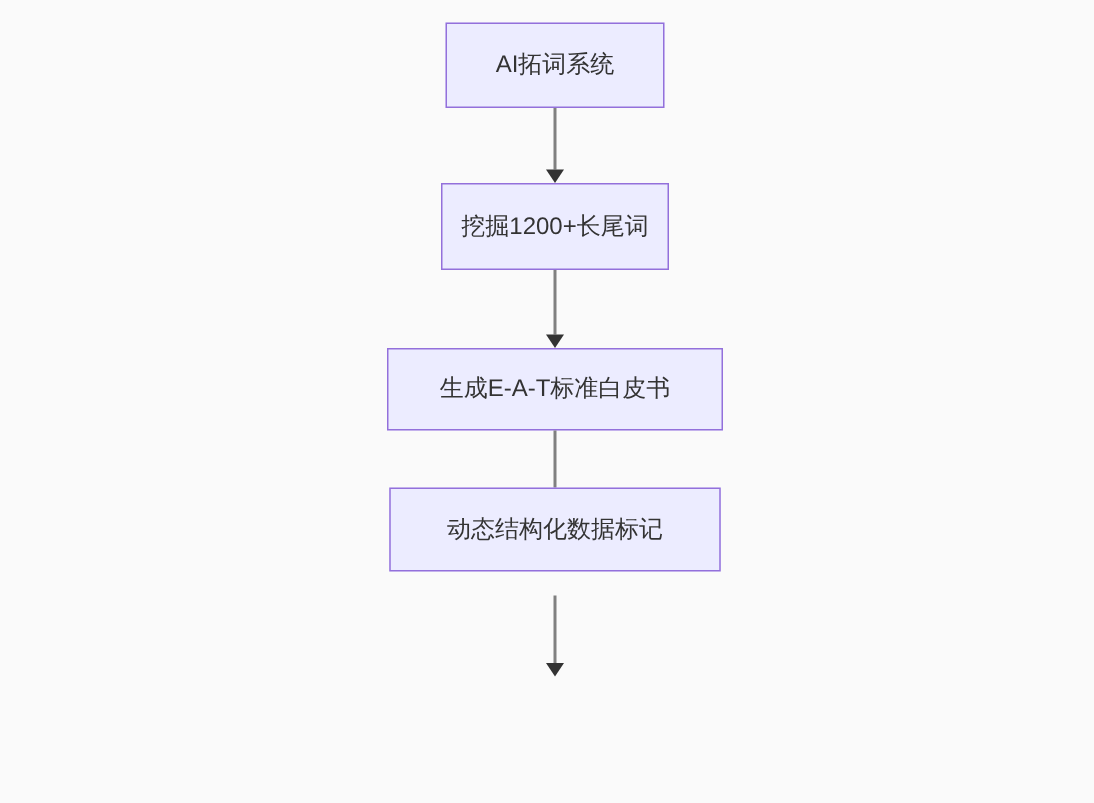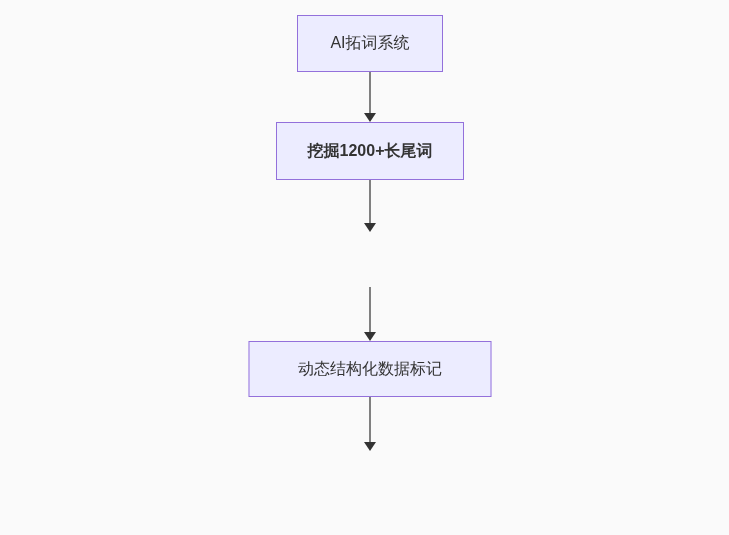--- a/index.html
+++ b/index.html
@@ -35,23 +35,23 @@
     color: var(--node-text);
     font-size: 16px;
     display: flex;
     align-items: center;
     justify-content: center;
     box-sizing: border-box;
     text-align: center;
     white-space: nowrap;
   }
   .n0 { top: 15px;  width: 146px; height: 57px; }
-  .n1 { top: 122px; width: 188px; height: 58px; font-weight: bold; }
+  .n1 { top: 122px; width: 152px; height: 58px; }
   .n2 { top: 232px; width: 224px; height: 55px; }
-  .n3 { top: 341px; width: 243px; height: 56px; }
+  .n3 { top: 325px; width: 221px; height: 56px; }
   .n4 { top: 451px; width: 228px; height: 57px; }
 
   .edge {
     position: absolute;
     left: 370px;
     transform: translateX(-50%);
     display: flex;
     flex-direction: column;
     align-items: center;
   }
@@ -88,20 +88,23 @@
 
   <div class="node n1">
     <span>挖掘1200+长尾词</span>
   </div>
 
   <div class="edge e1">
     <div class="edge-line"></div>
     <div class="edge-head"></div>
   </div>
 
+  <div class="node n2">
+    <span>生成E-A-T标准白皮书</span>
+  </div>
 
   <div class="edge e2">
     <div class="edge-line"></div>
     <div class="edge-head"></div>
   </div>
 
   <div class="node n3">
     <span>动态结构化数据标记</span>
   </div>
 

